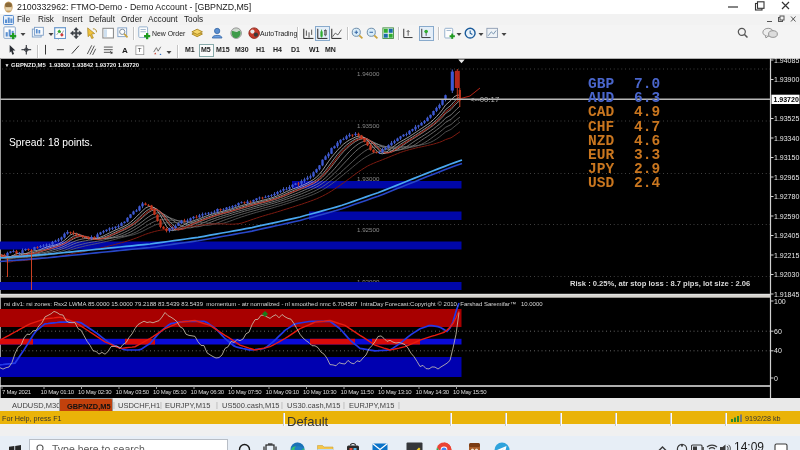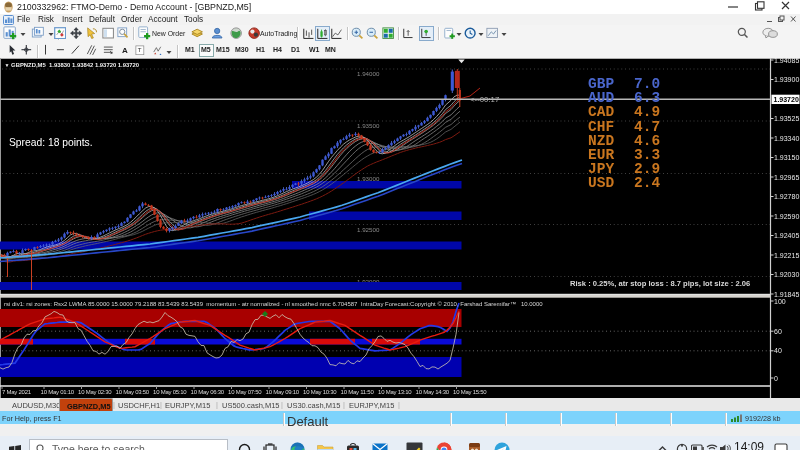--- a/index.html
+++ b/index.html
@@ -782,21 +782,21 @@
   <span class="abs" style="left:287px;top:3px">US30.cash,M15</span>
   <span class="abs" style="left:349px;top:3px">EURJPY,M15</span>
   <span class="abs" style="left:113px;top:2px;color:#aaa">|</span>
   <span class="abs" style="left:160px;top:2px;color:#aaa">|</span>
   <span class="abs" style="left:216px;top:2px;color:#aaa">|</span>
   <span class="abs" style="left:281px;top:2px;color:#aaa">|</span>
   <span class="abs" style="left:343px;top:2px;color:#aaa">|</span>
   <span class="abs" style="left:398px;top:2px;color:#aaa">|</span>
 </div>
 
-<div class="abs" style="left:0;top:411px;width:800px;height:13px;background:#7dd3fc;font-size:8.5px;color:#333;">
+<div class="abs" style="left:0;top:411px;width:800px;height:13px;background:#eab308;font-size:8.5px;color:#333;">
   <span class="abs" style="left:2px;top:3px;font-size:7.2px">For Help, press F1</span>
   <span class="abs" style="left:287px;top:3px;font-size:13px">Default</span>
   <div class="sep" style="left:283px"></div>
       <div class="sep" style="left:450px"></div>
   <div class="sep" style="left:505px"></div>
       <div class="sep" style="left:560px"></div>
   <div class="sep" style="left:615px"></div>
       <div class="sep" style="left:670px"></div>
   <div class="sep" style="left:725px"></div>
   <svg class="abs" style="left:731px;top:3px" width="11" height="8" viewBox="0 0 11 8">

